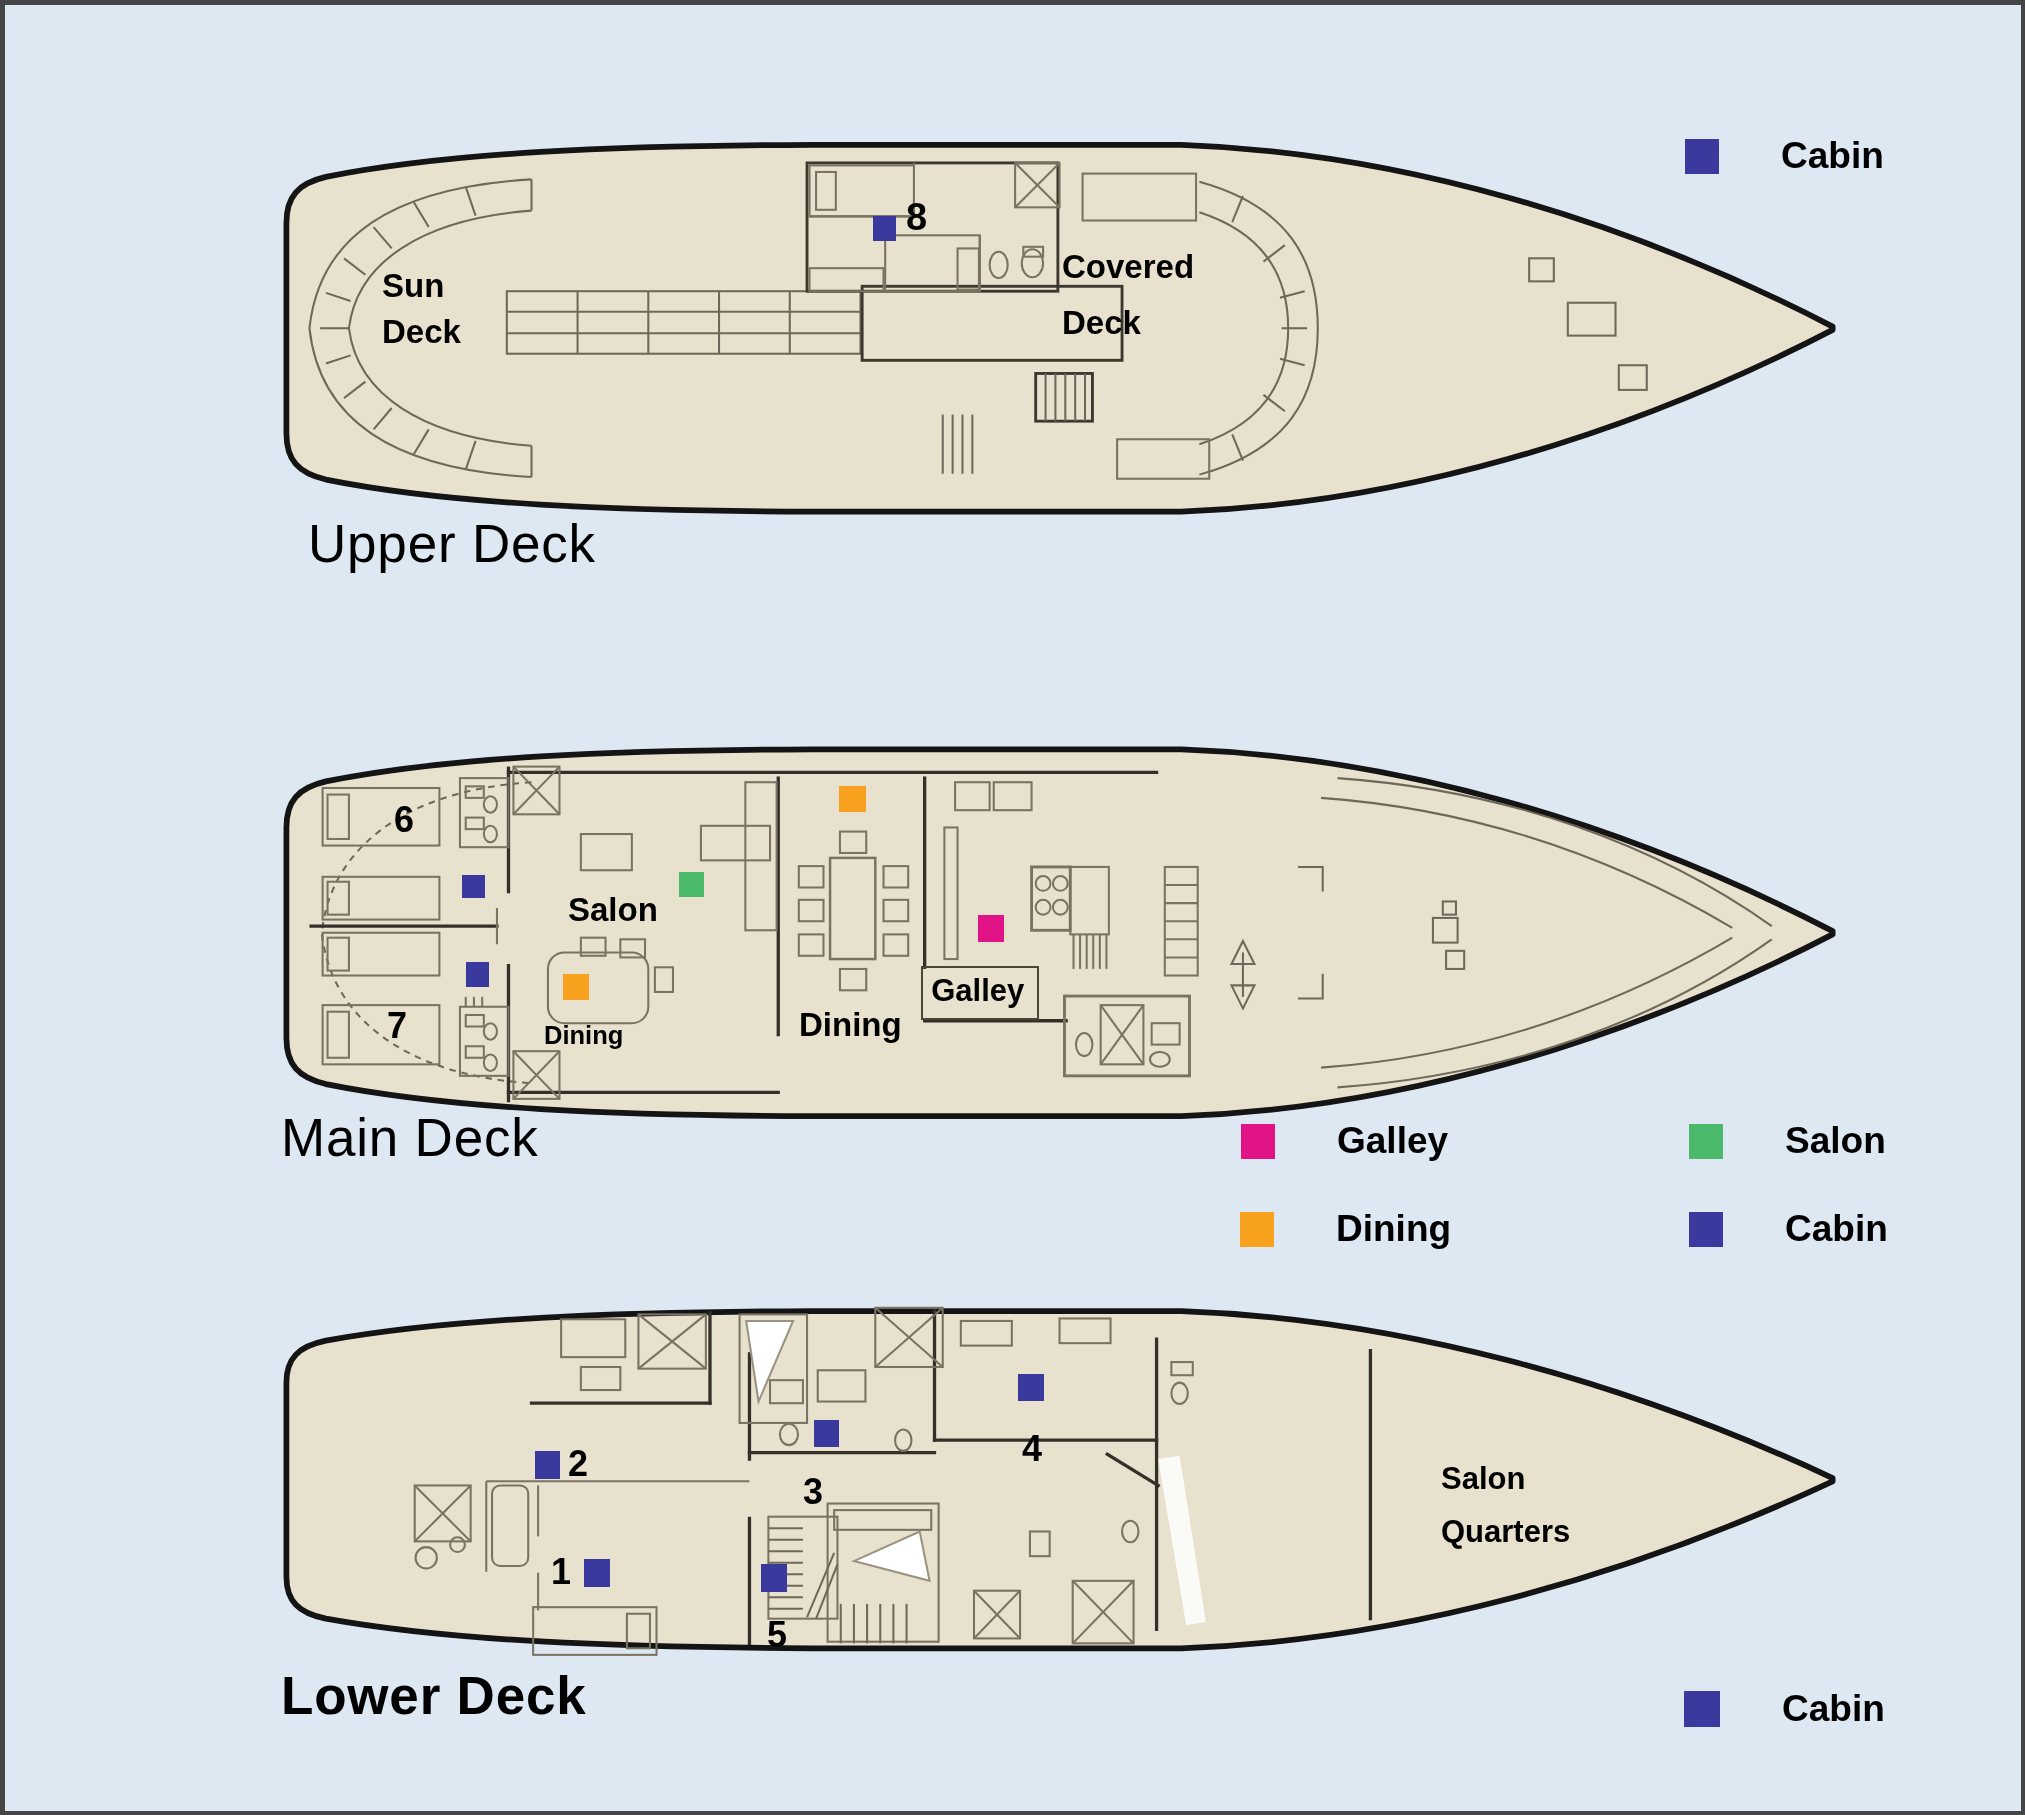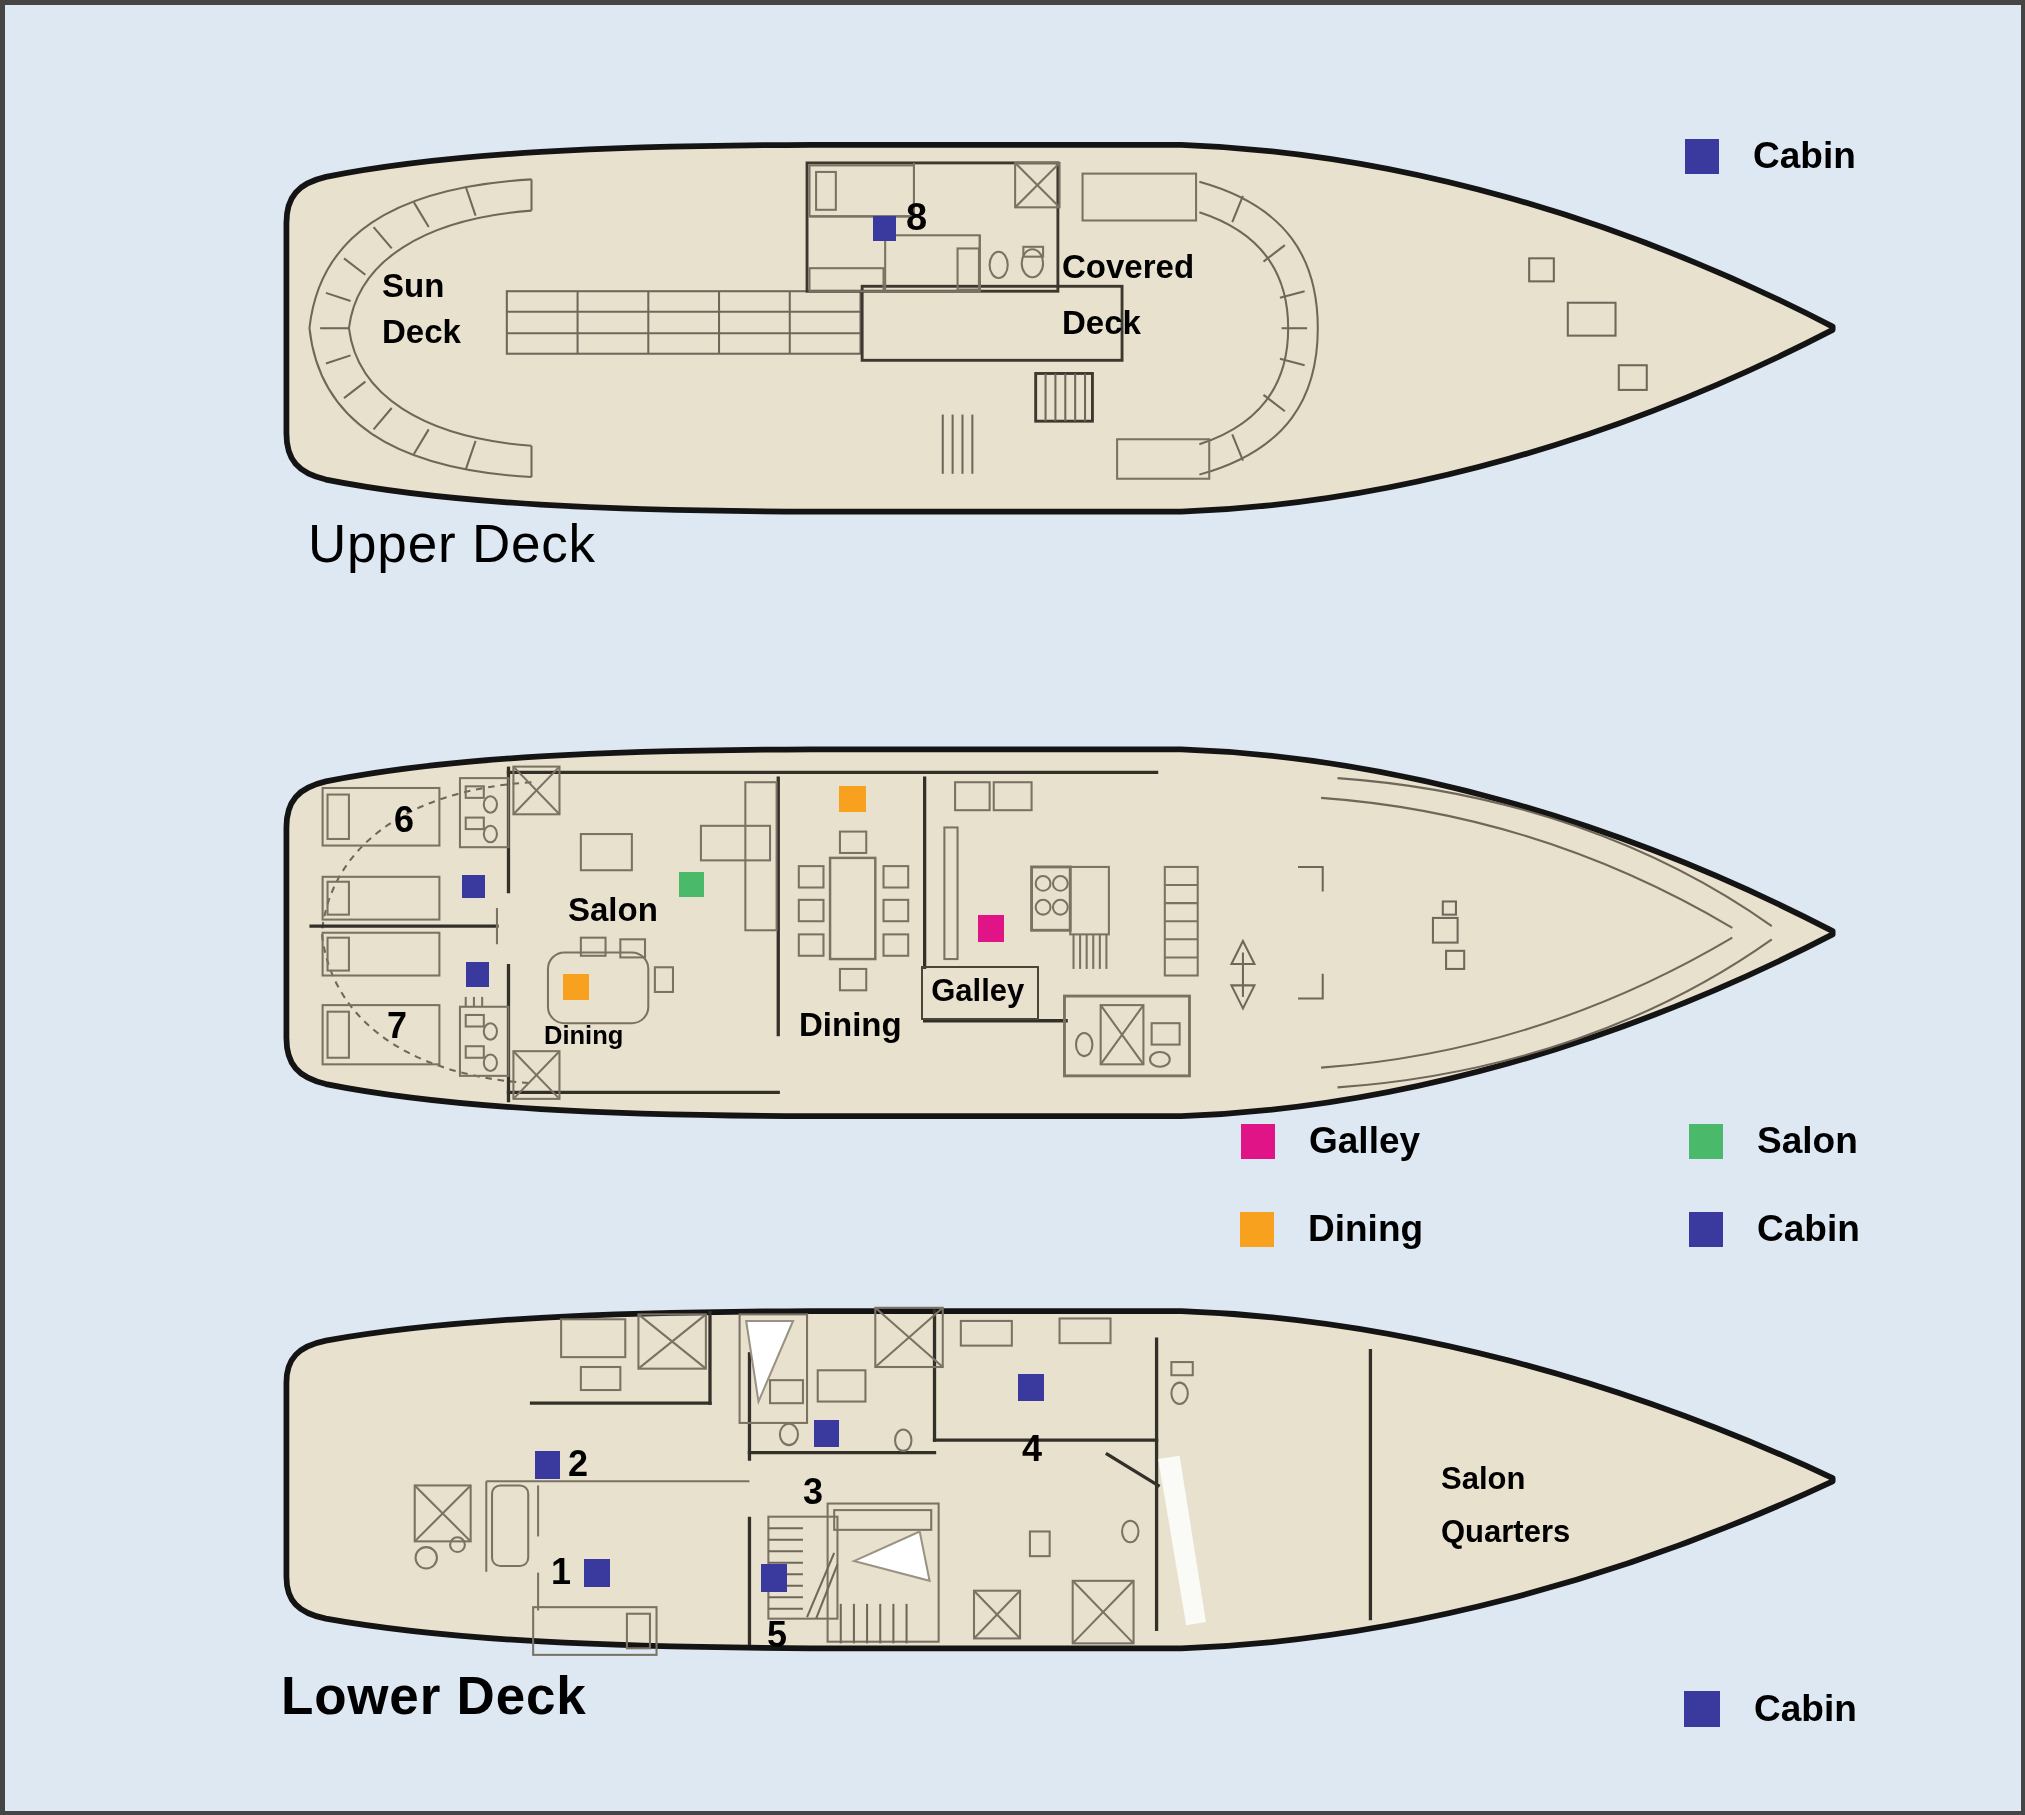--- a/index.html
+++ b/index.html
@@ -28,21 +28,21 @@
   .lbl.crew{font-size:31px;line-height:53px;}
   .galley-box{position:absolute;left:916px;top:961px;width:118px;height:54px;border:2.5px solid #4a4538;box-sizing:border-box;padding:5px 0 0 8.2px;}
   .num{position:absolute;font-size:36px;font-weight:700;white-space:nowrap;}
   
   .marker{position:absolute;}
   .mk-cabin{background:#3a3a9e;}
   .mk-galley{background:#e01487;}
   .mk-dining{background:#f7a11f;}
   .mk-salon{background:#4bb96a;}
   
-  .legend-item{position:absolute;display:flex;align-items:center;gap:34px;justify-content:center;}
+  .legend-item{position:absolute;display:flex;align-items:center;gap:62px;justify-content:center;}
   .legend-sq{width:34px;height:35px;flex:0 0 auto;}
   .legend-label{font-size:37px;font-weight:700;white-space:nowrap;}
 </style>
 </head>
 <body>
 
 <div class="stage">
 
   <svg class="plan-svg" width="2026" height="1816" viewBox="0 0 2463 2208">
 
@@ -350,20 +350,21 @@
   <div class="marker mk-salon" style="left:674px;top:867px;width:25px;height:25px;"></div>
   <div class="lbl" style="left:563px;top:882px;">Salon</div>
   <div class="marker mk-dining" style="left:558px;top:969px;width:25.5px;height:26px;"></div>
   <div class="lbl small" style="left:539px;top:1015px;">Dining</div>
   <div class="marker mk-dining" style="left:834px;top:781px;width:27px;height:25.5px;"></div>
   <div class="lbl" style="left:794px;top:997px;">Dining</div>
   <div class="marker mk-galley" style="left:973px;top:910px;width:25.5px;height:27px;"></div>
   <div class="galley-box">
     <span class="galley-text" style="font-size:31px;font-weight:700;">Galley</span>
   </div>
+  <div class="deck-title" style="left:276px;top:1102px;">Main Deck</div>
 
   <div class="num" style="left:546px;top:1546px;">1</div>
   <div class="marker mk-cabin" style="left:579px;top:1554px;width:26px;height:28px;"></div>
   <div class="marker mk-cabin" style="left:530px;top:1446px;width:25px;height:28px;"></div>
   <div class="num" style="left:563px;top:1438px;">2</div>
   <div class="marker mk-cabin" style="left:809px;top:1415px;width:25px;height:27px;"></div>
   <div class="num" style="left:798px;top:1466px;">3</div>
   <div class="marker mk-cabin" style="left:1013px;top:1369px;width:25.5px;height:27px;"></div>
   <div class="num" style="left:1017px;top:1423px;">4</div>
   <div class="marker mk-cabin" style="left:756px;top:1559px;width:26px;height:28px;"></div>

